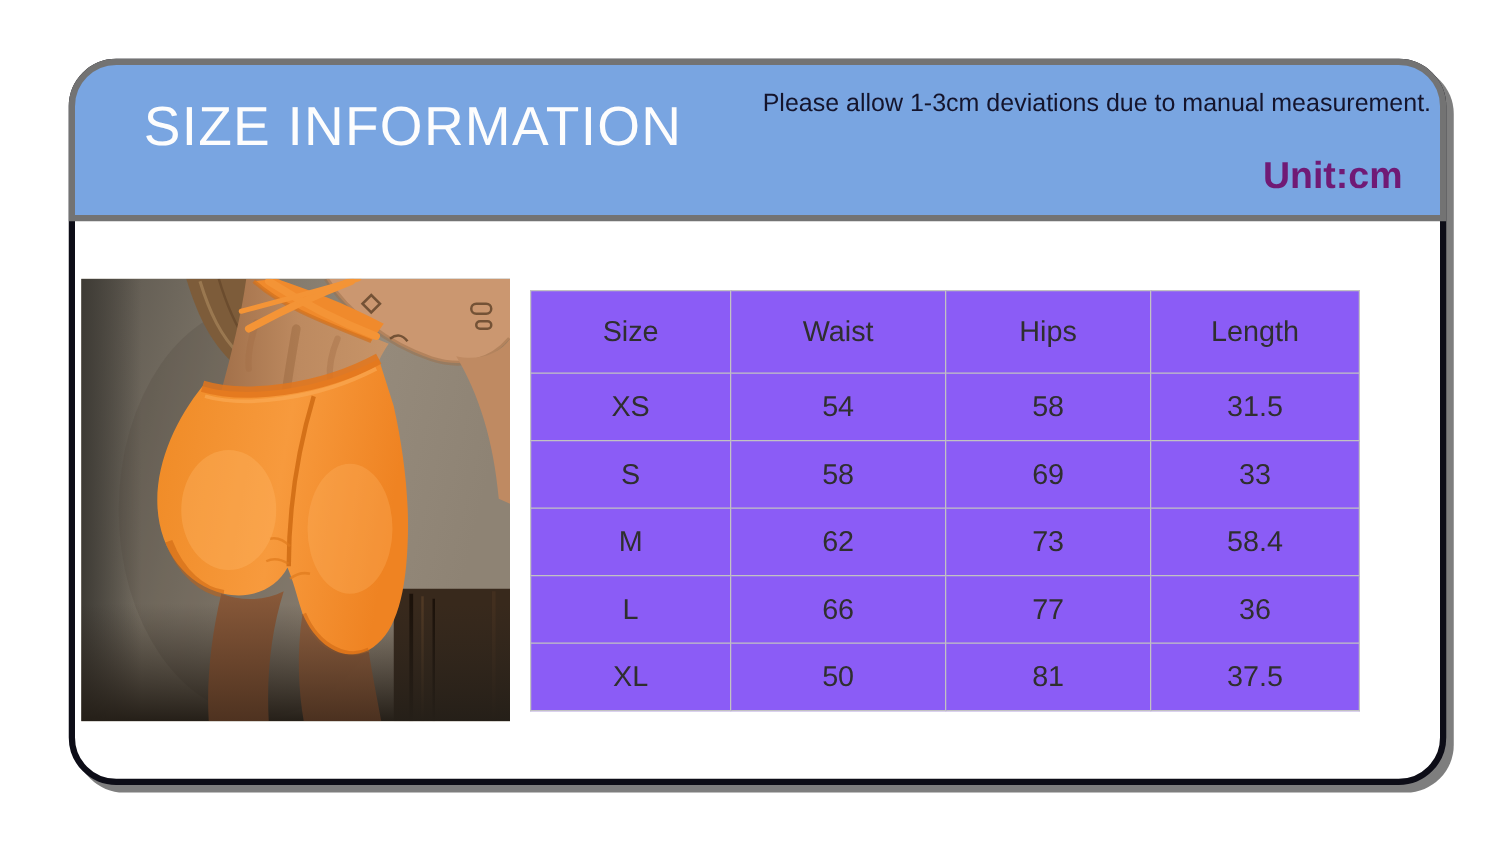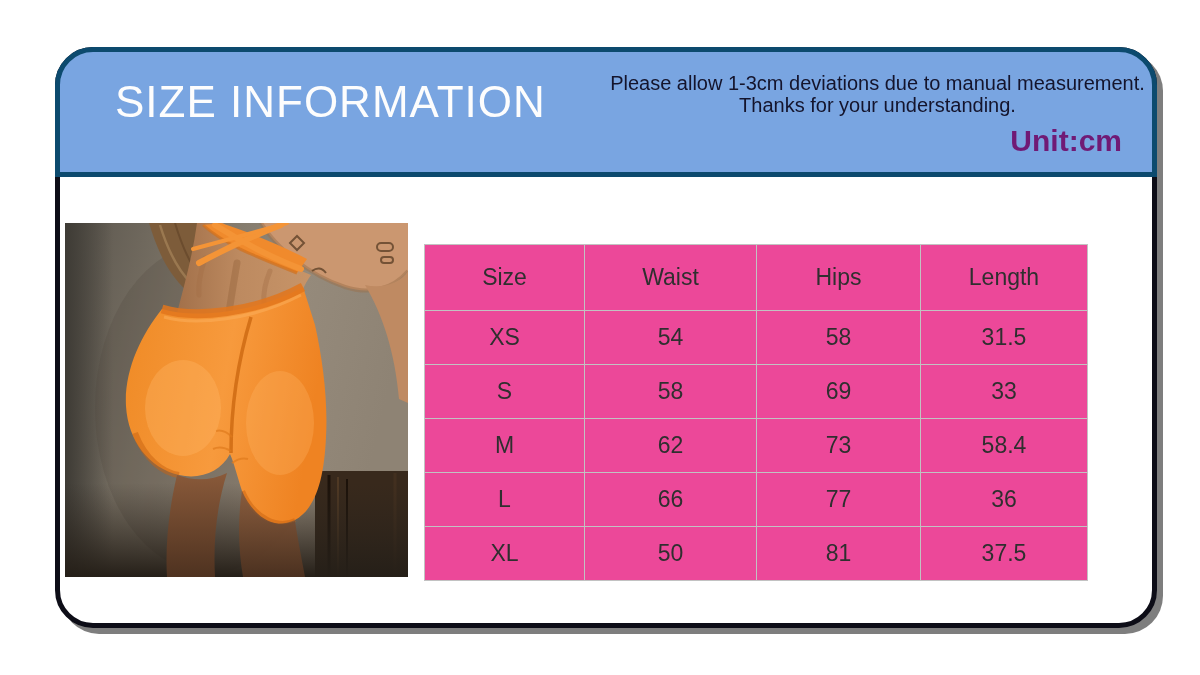--- a/index.html
+++ b/index.html
@@ -7,21 +7,21 @@
     width:1200px;height:675px;background:#ffffff;position:relative;
     font-family:"Liberation Sans", sans-serif;overflow:hidden;
   }
   .card{
     position:absolute;left:55px;top:47px;width:1102px;height:581px;
     box-sizing:border-box;border:5px solid #0d0d17;border-radius:38px;
     background:#ffffff;box-shadow:6px 6px 0 rgba(20,20,20,0.55);
   }
   .banner{
     position:absolute;left:55px;top:47px;width:1102px;height:130px;
-    box-sizing:border-box;border:5px solid #0c4a6e;border-radius:38px 38px 0 0;
+    box-sizing:border-box;border:5px solid #737373;border-radius:38px 38px 0 0;
     background:#79a5e1;z-index:2;
   }
   .banner-title{
     position:absolute;left:55px;top:28px;
     font-size:44px;font-weight:500;letter-spacing:1px;color:#fdfdfd;
     white-space:nowrap;line-height:1;
   }
   .banner-note{
     position:absolute;top:20px;right:2px;width:545px;
     text-align:center;color:#14142c;font-weight:normal;
@@ -30,42 +30,41 @@
   .unit-label{
     position:absolute;top:74px;right:30px;
     color:#701a75;font-weight:bold;font-size:30px;line-height:1;
   }
   .photo{
     position:absolute;left:65px;top:223px;width:343px;height:354px;
     overflow:hidden;background:#7b7366;
   }
   .photo svg{display:block;}
   table.size-table{
-    position:absolute;left:424px;top:244px;width:663px;
+    position:absolute;left:424px;top:232px;width:663px;
     border-collapse:collapse;table-layout:fixed;
     font-size:23px;color:#2f2f2f;text-align:center;
-    background:#ec4899;
+    background:#8b5cf6;
   }
   table.size-table th, table.size-table td{
     border:1px solid #c2c2c2;font-weight:normal;padding:0;
     vertical-align:middle;
   }
   table.size-table thead tr{height:66px;}
   table.size-table tbody tr{height:54px;}
 </style>
 </head>
 <body>
 
 <div class="card"></div>
 
 <div class="banner">
   <div class="banner-title">SIZE INFORMATION</div>
   <div class="banner-note">
     <div>Please allow 1-3cm deviations due to manual measurement.</div>
-    <div>Thanks for your understanding.</div>
   </div>
   <div class="unit-label">Unit:cm</div>
 </div>
 
 <div class="photo" title="Back view of model wearing orange scrunch shorts and matching sports bra">
   <svg width="343" height="354" viewBox="0 0 343 354" xmlns="http://www.w3.org/2000/svg">
     <defs>
       <linearGradient id="wall" x1="0" y1="0" x2="1" y2="0.25">
         <stop offset="0" stop-color="#59544c"></stop>
         <stop offset="0.35" stop-color="#7b7366"></stop>

